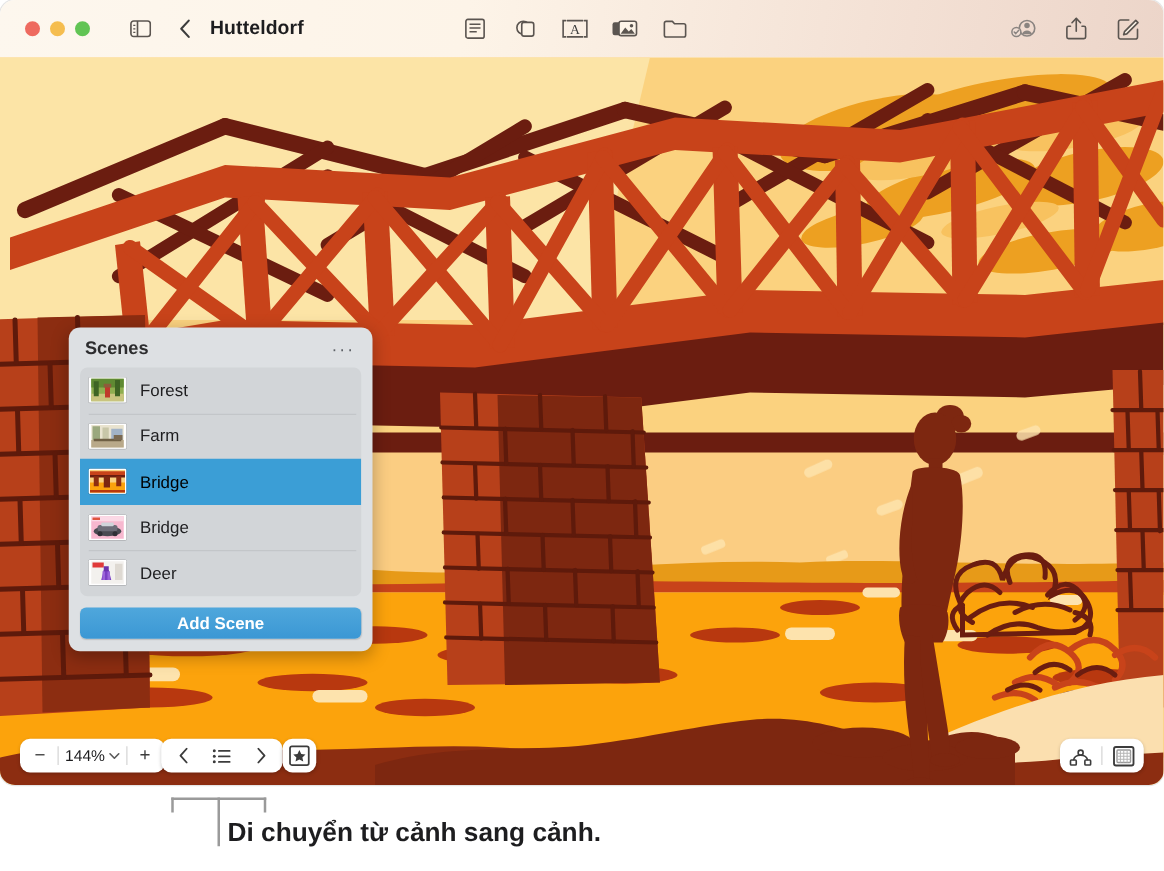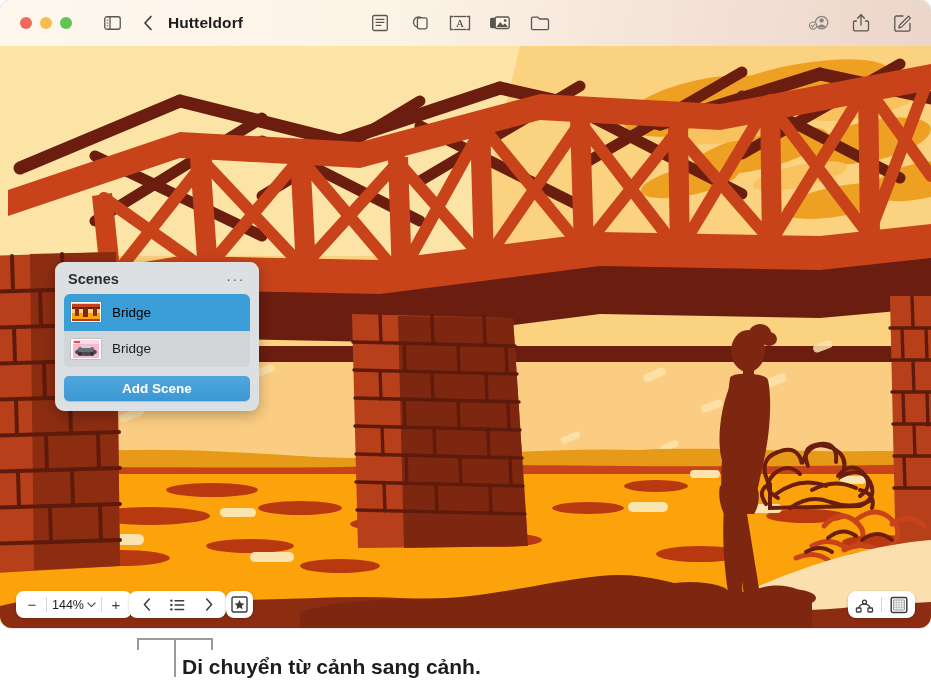--- a/index.html
+++ b/index.html
@@ -132,21 +132,21 @@
   .right-btn {
     width: 33px; height: 27px;
     display: flex; align-items: center; justify-content: center;
     color: #3c3c3c;
   }
 
   
   .popover {
     position: absolute;
     left: 55px; top: 262px;
-    width: 204px;
+    width: 243px;
     background: #dde0e3;
     border-radius: 9px;
     box-shadow: 0 4px 14px rgba(0,0,0,0.28);
     padding: 0 0 10px 0;
     box-sizing: border-box;
   }
   .pop-tail {
     position: absolute;
     left: 166px;
     top: 313px;
@@ -662,21 +662,51 @@
     <div class="pop-tail"></div>
     <div class="popover">
       <div class="pop-header">
         <div class="pop-title">Scenes</div>
         <div class="pop-dots">···</div>
       </div>
 
       <div class="scene-list">
 
 
-
+        <div class="scene-row">
+          <div class="thumb">
+            <svg width="30" height="20" viewBox="0 0 30 20">
+              <rect width="30" height="20" fill="#ffffff"></rect>
+              <rect x="2" y="1" width="26" height="18" fill="#8fae4f"></rect>
+              <rect x="2" y="1" width="26" height="7" fill="#5f8a33"></rect>
+              <rect x="2" y="13" width="26" height="6" fill="#c9c47e"></rect>
+              <rect x="4" y="3" width="4" height="12" fill="#3f6524"></rect>
+              <rect x="21" y="2" width="4" height="13" fill="#3f6524"></rect>
+              <rect x="13" y="7" width="4" height="9" fill="#c0392b"></rect>
+              <rect x="12" y="5" width="6" height="3" fill="#8e5c3a"></rect>
+            </svg>
+          </div>
+          <div class="scene-label">Forest</div>
+        </div>
+
+        <div class="scene-row">
+          <div class="thumb">
+            <svg width="30" height="20" viewBox="0 0 30 20">
+              <rect width="30" height="20" fill="#ffffff"></rect>
+              <rect x="2" y="1" width="26" height="18" fill="#e9e3cf"></rect>
+              <rect x="2" y="13" width="26" height="6" fill="#b9a98a"></rect>
+              <rect x="3" y="2" width="6" height="11" fill="#9aa87e"></rect>
+              <rect x="11" y="3" width="5" height="10" fill="#c8c6a8"></rect>
+              <rect x="18" y="4" width="9" height="9" fill="#a2b3c7"></rect>
+              <rect x="4" y="12" width="22" height="2" fill="#6f5f44"></rect>
+              <rect x="20" y="9" width="7" height="4" fill="#7b6a52"></rect>
+            </svg>
+          </div>
+          <div class="scene-label">Farm</div>
+        </div>
 
         <div class="scene-row selected">
           <div class="thumb">
             <svg width="30" height="20" viewBox="0 0 30 20">
               <rect width="30" height="20" fill="#ffffff"></rect>
               <rect x="1" y="1" width="28" height="18" fill="#fbd27f"></rect>
               <rect x="1" y="11" width="28" height="8" fill="#fca30c"></rect>
               <rect x="1" y="2" width="28" height="3" fill="#c8431a"></rect>
               <rect x="1" y="5" width="28" height="2" fill="#6b1d10"></rect>
               <rect x="4" y="6" width="4" height="8" fill="#8c2d11"></rect>
@@ -698,20 +728,35 @@
               <rect x="7" y="8" width="16" height="5" rx="2" fill="#6d6d78"></rect>
               <rect x="10" y="6" width="10" height="3" rx="1" fill="#cfd4da"></rect>
               <circle cx="9" cy="15" r="2" fill="#2f2f36"></circle>
               <circle cx="21" cy="15" r="2" fill="#2f2f36"></circle>
               <rect x="3" y="2" width="6" height="2" fill="#e0533f"></rect>
             </svg>
           </div>
           <div class="scene-label">Bridge</div>
         </div>
 
+        <div class="scene-row">
+          <div class="thumb">
+            <svg width="30" height="20" viewBox="0 0 30 20">
+              <rect width="30" height="20" fill="#ffffff"></rect>
+              <rect x="2" y="1" width="26" height="18" fill="#f3f1ee"></rect>
+              <rect x="3" y="2" width="9" height="4" fill="#e03a3a"></rect>
+              <rect x="21" y="3" width="6" height="13" fill="#ded9d2"></rect>
+              <path d="M10 16 L12 8 L16 8 L18 16 Z" fill="#7b3fc4"></path>
+              <rect x="11" y="9" width="2" height="7" fill="#9a63d8"></rect>
+              <rect x="15" y="9" width="2" height="7" fill="#9a63d8"></rect>
+              <rect x="12" y="5" width="4" height="4" fill="#6a33ad"></rect>
+            </svg>
+          </div>
+          <div class="scene-label">Deer</div>
+        </div>
 
       </div>
 
       <div class="add-scene">Add Scene</div>
     </div>
 
     <div class="bottombar">
 
       <div class="pill zoom-pill">
         <div class="zoom-btn">−</div>

